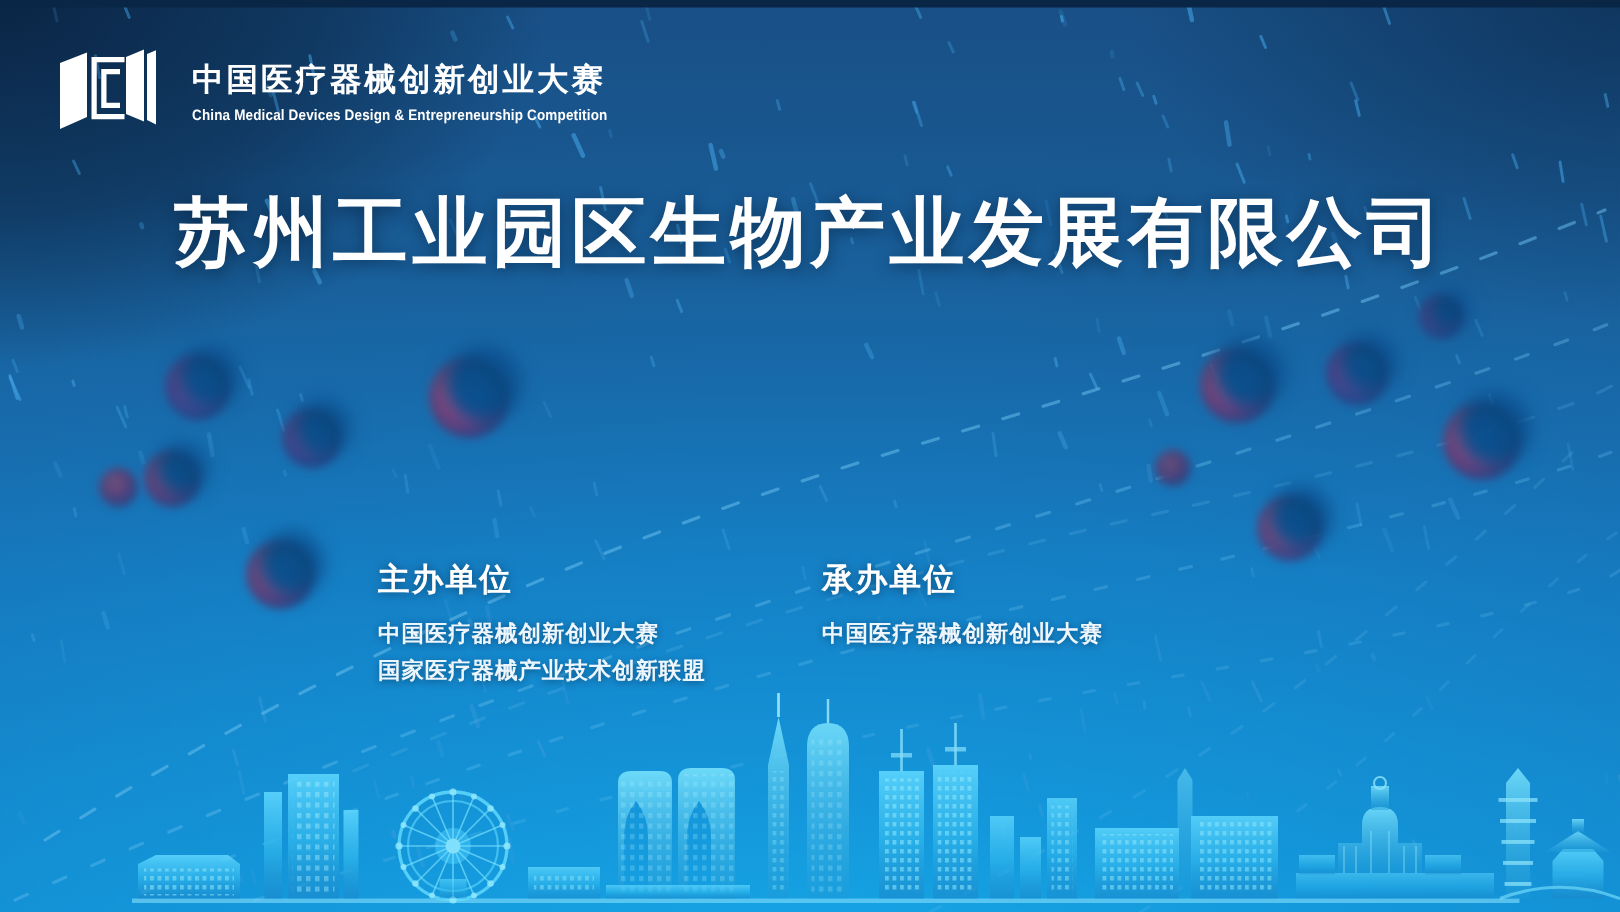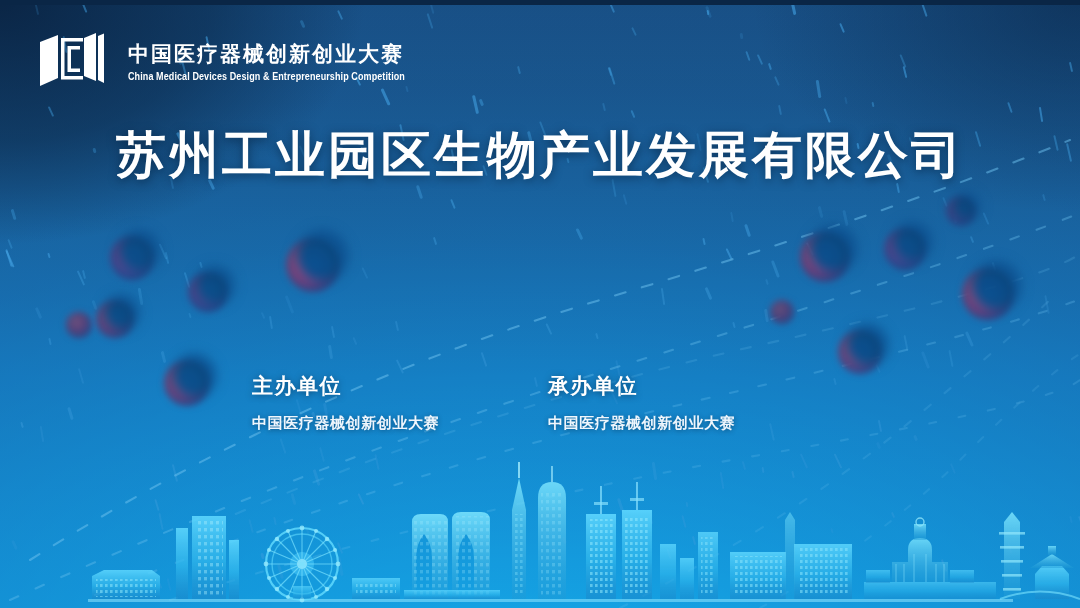--- a/index.html
+++ b/index.html
@@ -360,20 +360,21 @@
   <div class="title-wrap">
     <div class="title-1">苏州工业园区生物产业发展有限公司</div>
   </div>
 
 
   <div class="orgs">
     <div class="orgs-inner">
       <div class="org-col left">
         <div class="org-head">主办单位</div>
         <div class="org-item">中国医疗器械创新创业大赛</div>
+        <div class="org-item">国家医疗器械产业技术创新联盟</div>
       </div>
       <div class="org-col right">
         <div class="org-head">承办单位</div>
         <div class="org-item">中国医疗器械创新创业大赛</div>
       </div>
     </div>
   </div>
 
   <svg class="skyline" viewBox="0 0 1080 150" preserveAspectRatio="none">
     <defs>

